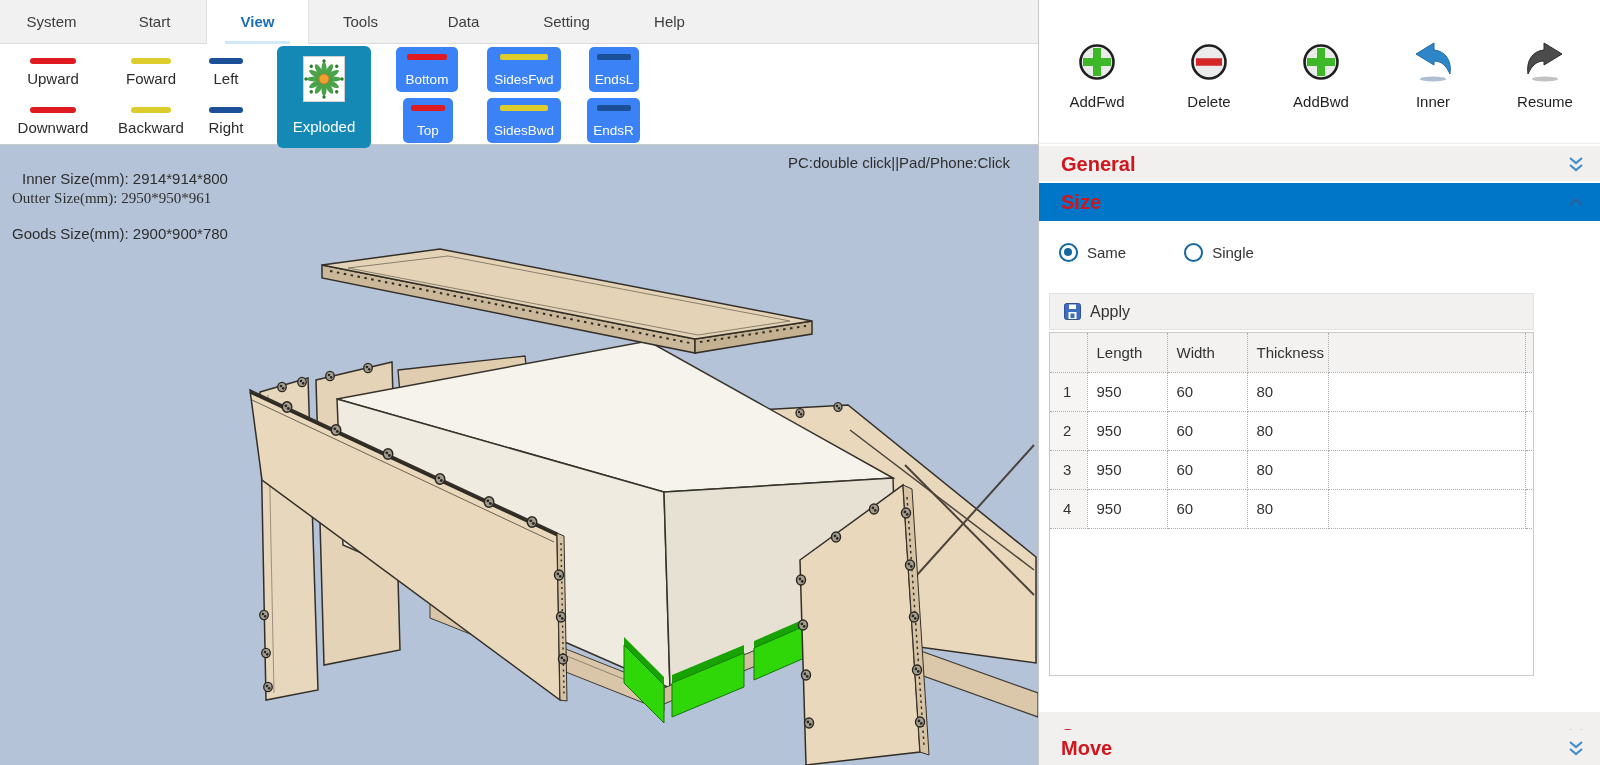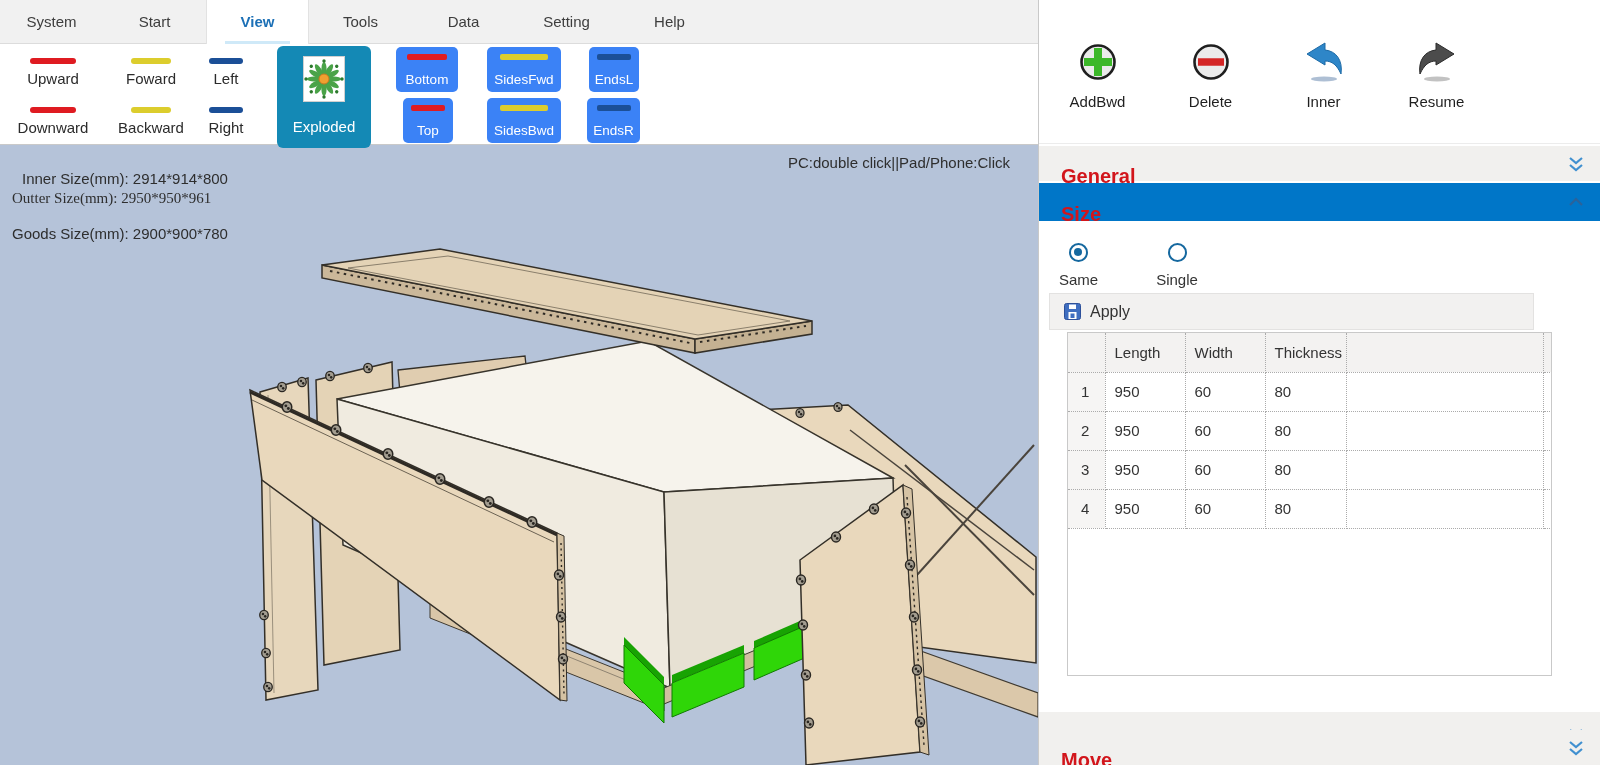--- a/index.html
+++ b/index.html
@@ -41,41 +41,41 @@
   
   .right-panel { position:absolute; left:1038px; top:0; width:562px; height:765px;
                  background:#ffffff; border-left:1px solid #c9c9c9; }
   .panel-top { position:absolute; left:0; top:0; width:562px; height:144px; background:#fff;
                border-bottom:1px solid #ececec; display:flex; padding:38px 0 0 2px; }
   .action-btn { width:113px; text-align:center; cursor:pointer; }
   .action-btn .alabel { font-size:15px; color:#1f1f1f; margin-top:3px; }
 
   .sec-hdr { position:absolute; left:0; width:562px; background:#f1f0ee; cursor:pointer; }
   .sec-hdr .sec-title { position:absolute; left:22px; top:50%; transform:translateY(-50%);
-                        font-size:20px; font-weight:bold; color:#d2151b;margin-top:12px; }
+                        font-size:20px; font-weight:bold; color:#d2151b; }
   .sec-hdr .chev { position:absolute; right:16px; top:50%; transform:translateY(-50%); }
   .hdr-general { top:146px; height:35px; }
   .hdr-size    { top:183px; height:38px; background:#0076c8; }
   .hdr-space   { top:712px; height:48px;text-decoration:underline; }
   .hdr-move    { top:730px; height:35px; }
 
   .size-content { position:absolute; left:0; top:221px; width:562px; height:457px; background:#ffffff; }
   .radio-row { position:absolute; left:20px; top:22px; display:flex; gap:58px; }
-  .radio-opt { display:flex; align-items:center; gap:9px; font-size:15px; color:#333; cursor:pointer;flex-direction:column; }
+  .radio-opt { display:flex; align-items:center; gap:9px; font-size:15px; color:#333; cursor:pointer; }
   .radio-circ { width:19px; height:19px; border:2.5px solid #15689f; border-radius:50%;
                 display:inline-block; position:relative; background:#fff; }
   .radio-circ.sel::after { content:""; position:absolute; left:3px; top:3px; width:8px; height:8px;
                 border-radius:50%; background:#15689f; }
 
   .apply-bar { position:absolute; left:10px; top:72px; width:485px; height:37px;
                background:#f2f1f0; border:1px solid #e3e2e1; display:flex; align-items:center;
                padding-left:14px; gap:9px; cursor:pointer; }
   .apply-label { font-size:16px; color:#333; }
 
-  .table-wrap { position:absolute; left:28px; top:111px; width:485px; height:344px;
+  .table-wrap { position:absolute; left:10px; top:111px; width:485px; height:344px;
                 border:1px solid #c9c9c9; background:#fff; overflow:hidden; }
   table.size-table { border-collapse:collapse; width:100%; table-layout:fixed; }
   .size-table th, .size-table td { border-right:1px dotted #ababab; border-bottom:1px dotted #ababab;
                 height:39px; padding-left:9px; text-align:left; font-size:15px; color:#333; font-weight:normal; }
   .size-table th { background:#f3f2f1; }
   .size-table td.numcell { background:#f6f5f4; padding-left:13px; }
 </style>
 </head>
 <body>
 
@@ -279,28 +279,36 @@
 
   <div class="right-panel">
 
     <div class="panel-top">
       <div class="action-btn">
         <svg width="48" height="48" viewBox="0 0 48 48">
           <circle cx="24" cy="24" r="16.5" fill="#ebebeb" stroke="#1f1f1f" stroke-width="2.6"></circle>
           <line x1="24" y1="10" x2="24" y2="38" stroke="#3cb829" stroke-width="8"></line>
           <line x1="10" y1="24" x2="38" y2="24" stroke="#3cb829" stroke-width="8"></line>
         </svg>
-        <div class="alabel">AddBwd</div>
+        <div class="alabel">AddFwd</div>
       </div>
       <div class="action-btn">
         <svg width="48" height="48" viewBox="0 0 48 48">
           <circle cx="24" cy="24" r="16.5" fill="#ebebeb" stroke="#1f1f1f" stroke-width="2.6"></circle>
           <line x1="11" y1="24" x2="37" y2="24" stroke="#d42626" stroke-width="7.5"></line>
         </svg>
         <div class="alabel">Delete</div>
+      </div>
+      <div class="action-btn">
+        <svg width="48" height="48" viewBox="0 0 48 48">
+          <circle cx="24" cy="24" r="16.5" fill="#ebebeb" stroke="#1f1f1f" stroke-width="2.6"></circle>
+          <line x1="24" y1="10" x2="24" y2="38" stroke="#3cb829" stroke-width="8"></line>
+          <line x1="10" y1="24" x2="38" y2="24" stroke="#3cb829" stroke-width="8"></line>
+        </svg>
+        <div class="alabel">AddBwd</div>
       </div>
       <div class="action-btn">
         <svg width="48" height="48" viewBox="0 0 48 48">
           <path d="M7 16 L25 5 L25 12 C36 13 43 22 41 36 C37 27 32 23 25 23 L25 27 Z" fill="#2e86c8" stroke="#1d6aa6" stroke-width="1"></path>
           <ellipse cx="24" cy="41" rx="13" ry="2.4" fill="#aebfd4"></ellipse>
         </svg>
         <div class="alabel">Inner</div>
       </div>
       <div class="action-btn">
         <svg width="48" height="48" viewBox="0 0 48 48">

